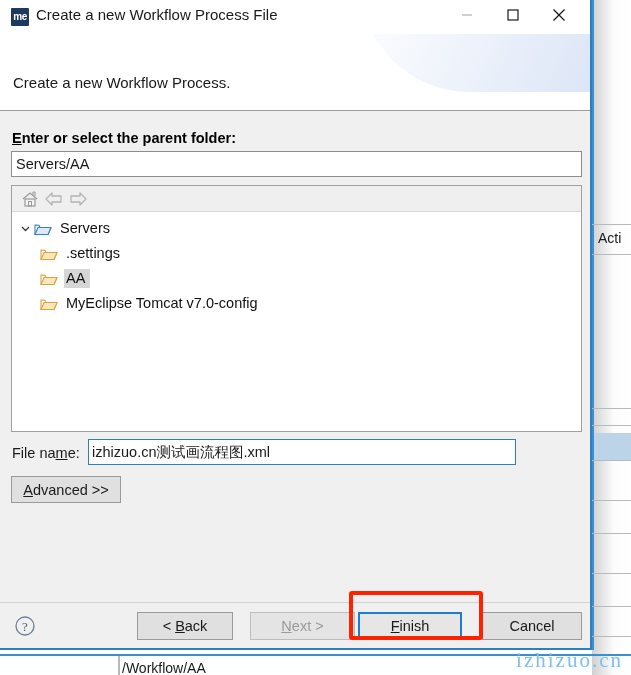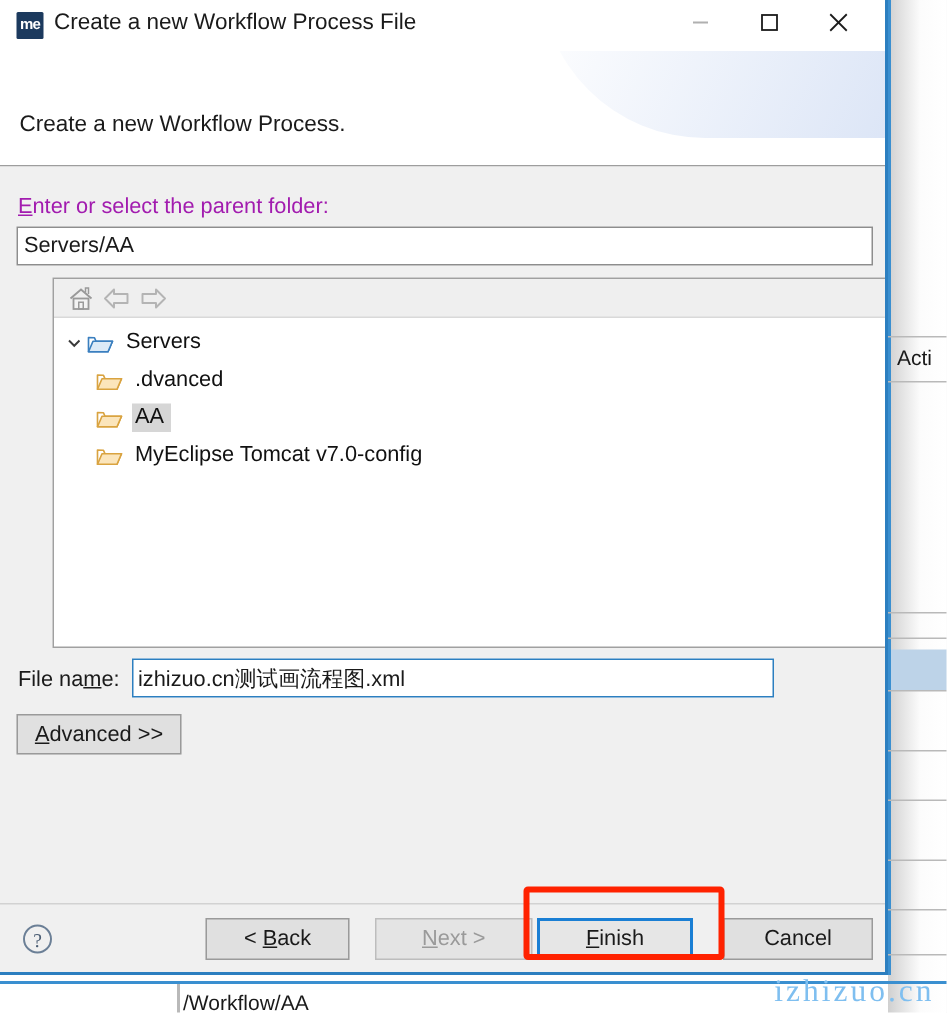--- a/index.html
+++ b/index.html
@@ -97,43 +97,43 @@
 
   
   #body {
     position: relative;
     height: 491px;
     background: #f0f0f0;
   }
 
   #parent-label {
     position: absolute; left: 12px; top: 19px;
-    font-size: 14.5px; color: #a21caf;
-    white-space: nowrap;
+    font-size: 14.5px; color: #000000;
+    white-space: nowrap;
+    font-weight: bold;
   }
   .mn { text-decoration: underline; }
 
   #parent-input {
     position: absolute; left: 11px; top: 40px;
     width: 571px; height: 26px;
     background: #ffffff;
     border: 1px solid #8d8d8d;
     font-family: "Liberation Sans", "DejaVu Sans", sans-serif;
     font-size: 14.5px; color: #1a1a1a;
     padding: 0 4px;
     outline: none;
   }
 
   #tree-panel {
     position: absolute; left: 11px; top: 74px;
     width: 571px; height: 247px;
     background: #ffffff;
     border: 1px solid #a0a0a0;
     overflow: hidden;
-    margin-left: 24px;
   }
   #tree-toolbar {
     position: relative;
     height: 26px;
     background: #efefef;
     border-bottom: 1px solid #d9d9d9;
   }
   .tb-icon {
     position: absolute; top: 4px;
     width: 20px; height: 18px;
@@ -338,21 +338,21 @@
           <span class="hit">Servers</span>
         </div>
 
         <div class="tree-row lvl2">
           <span class="folder">
             <svg width="18" height="14" viewBox="0 0 18 14">
               <path d="M1 3 L1 12.5 L14 12.5 L17 5.5 L6 5.5 L5 3.2 Z" fill="#ffffff" stroke="#d9a340" stroke-width="1.1" stroke-linejoin="round"></path>
               <path d="M4 5.5 L17 5.5 L14 12.5 L1 12.5 Z" fill="#fbe5bb" stroke="#d9a340" stroke-width="1.1" stroke-linejoin="round"></path>
             </svg>
           </span>
-          <span class="hit">.dvanced</span>
+          <span class="hit">.settings</span>
         </div>
 
         <div class="tree-row lvl2 selected">
           <span class="folder">
             <svg width="18" height="14" viewBox="0 0 18 14">
               <path d="M1 3 L1 12.5 L14 12.5 L17 5.5 L6 5.5 L5 3.2 Z" fill="#ffffff" stroke="#d9a340" stroke-width="1.1" stroke-linejoin="round"></path>
               <path d="M4 5.5 L17 5.5 L14 12.5 L1 12.5 Z" fill="#fbe5bb" stroke="#d9a340" stroke-width="1.1" stroke-linejoin="round"></path>
             </svg>
           </span>
           <span class="hit">AA</span>

